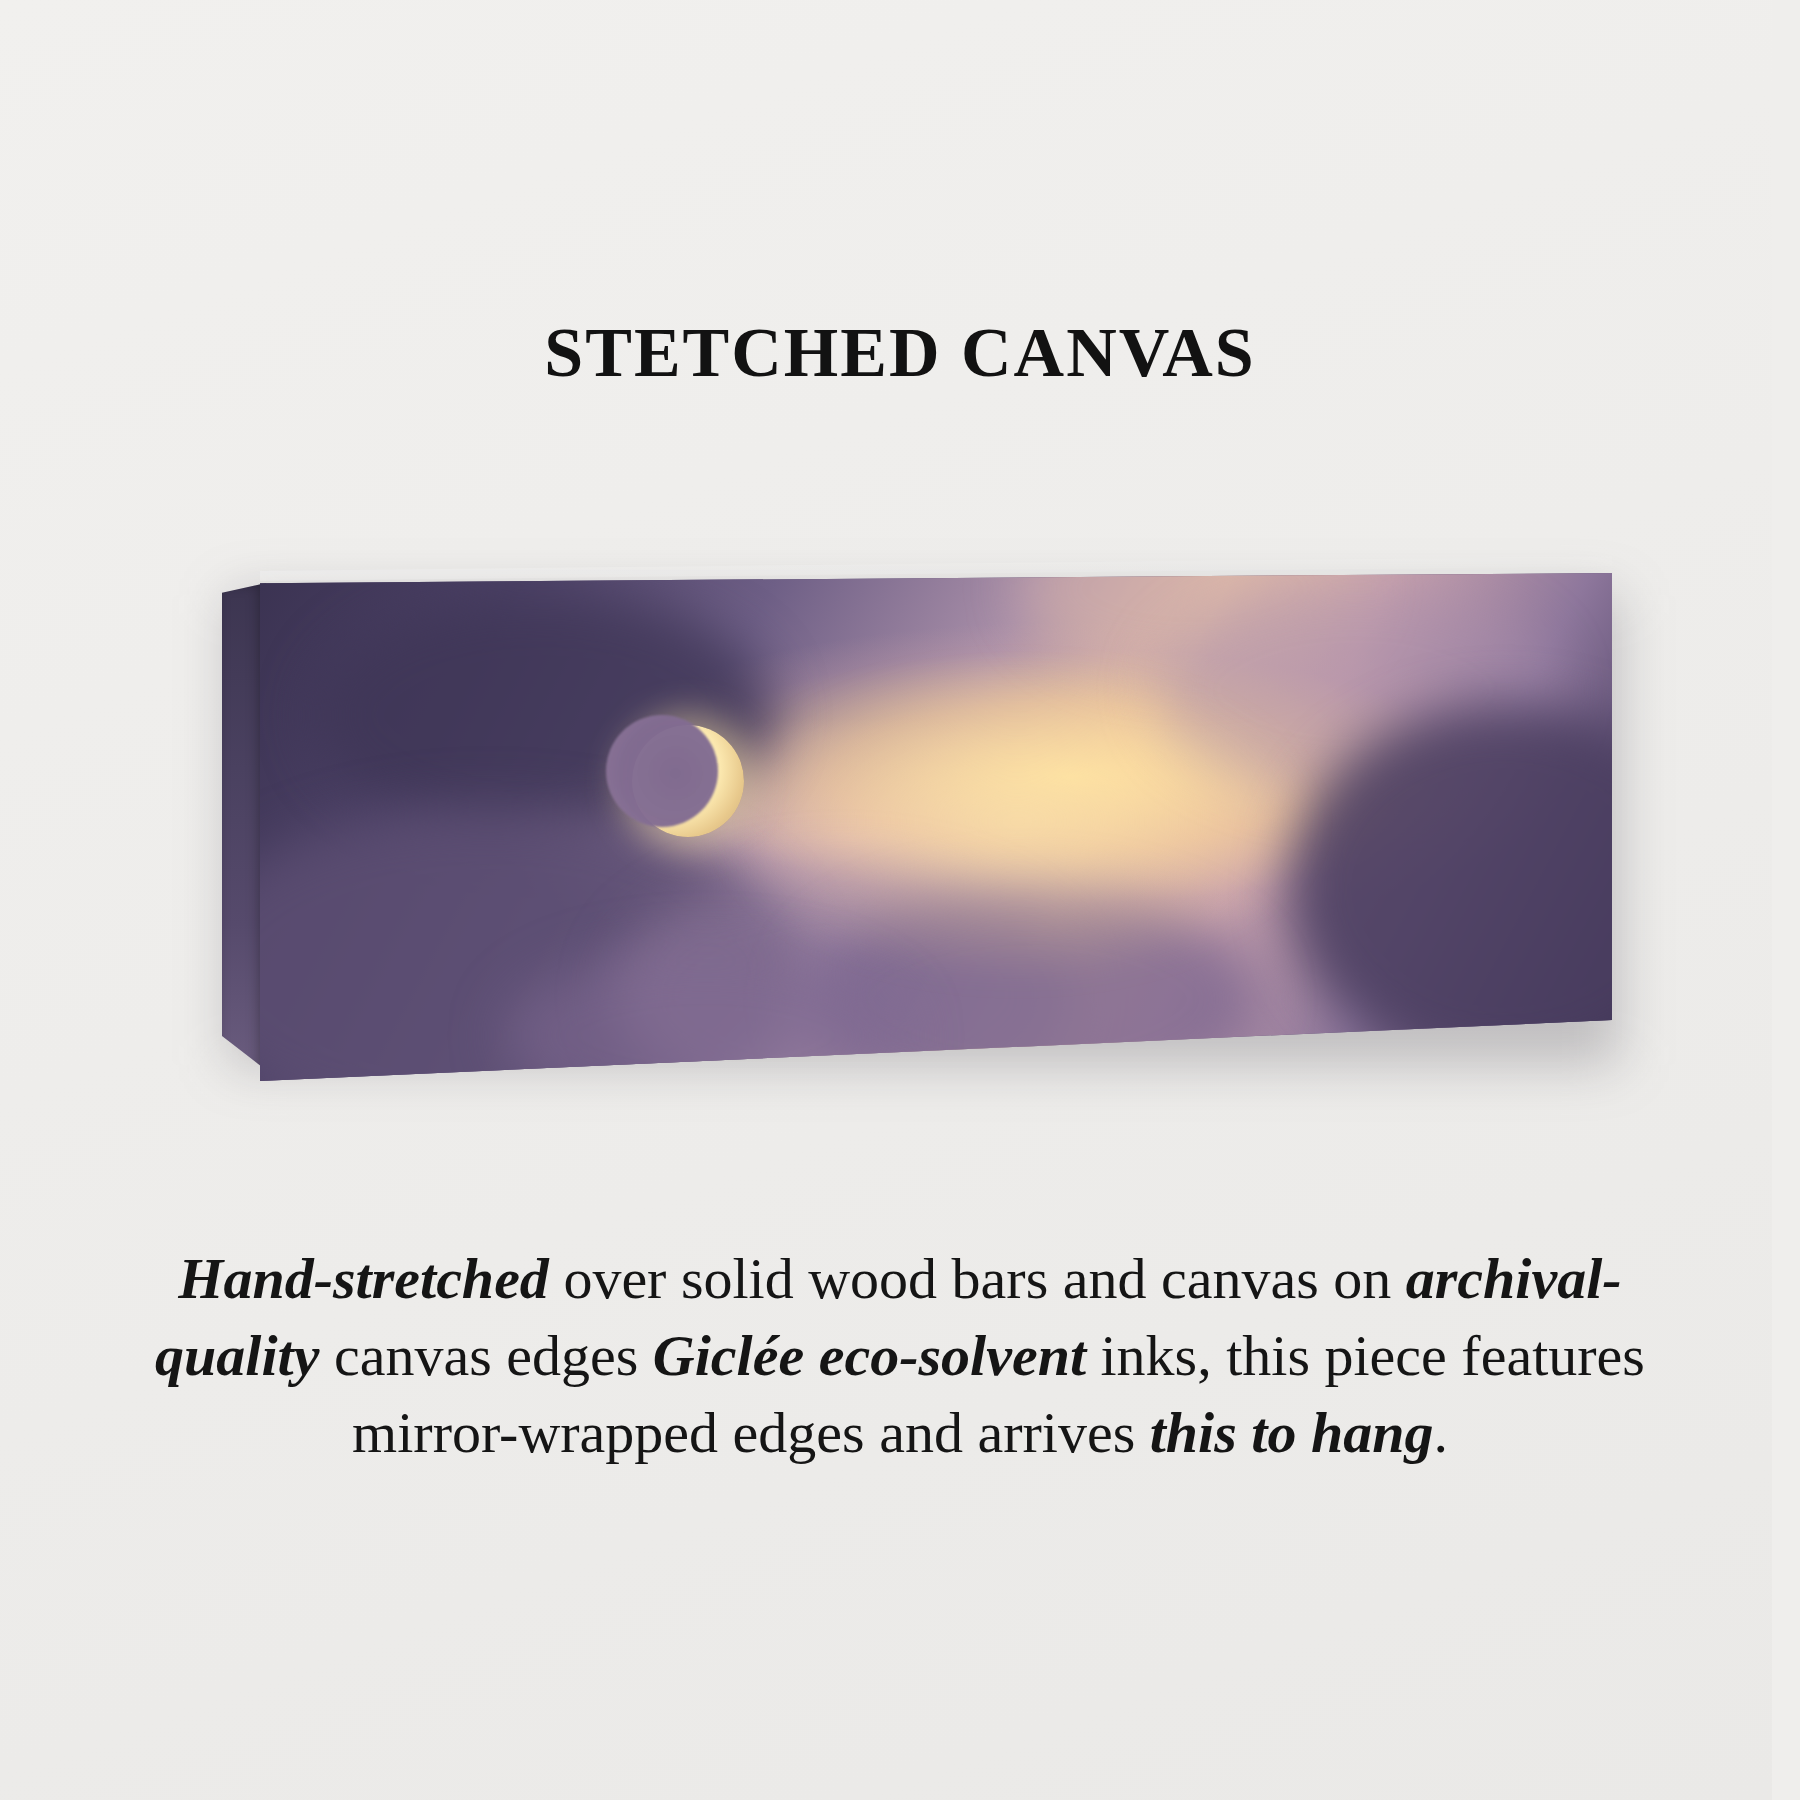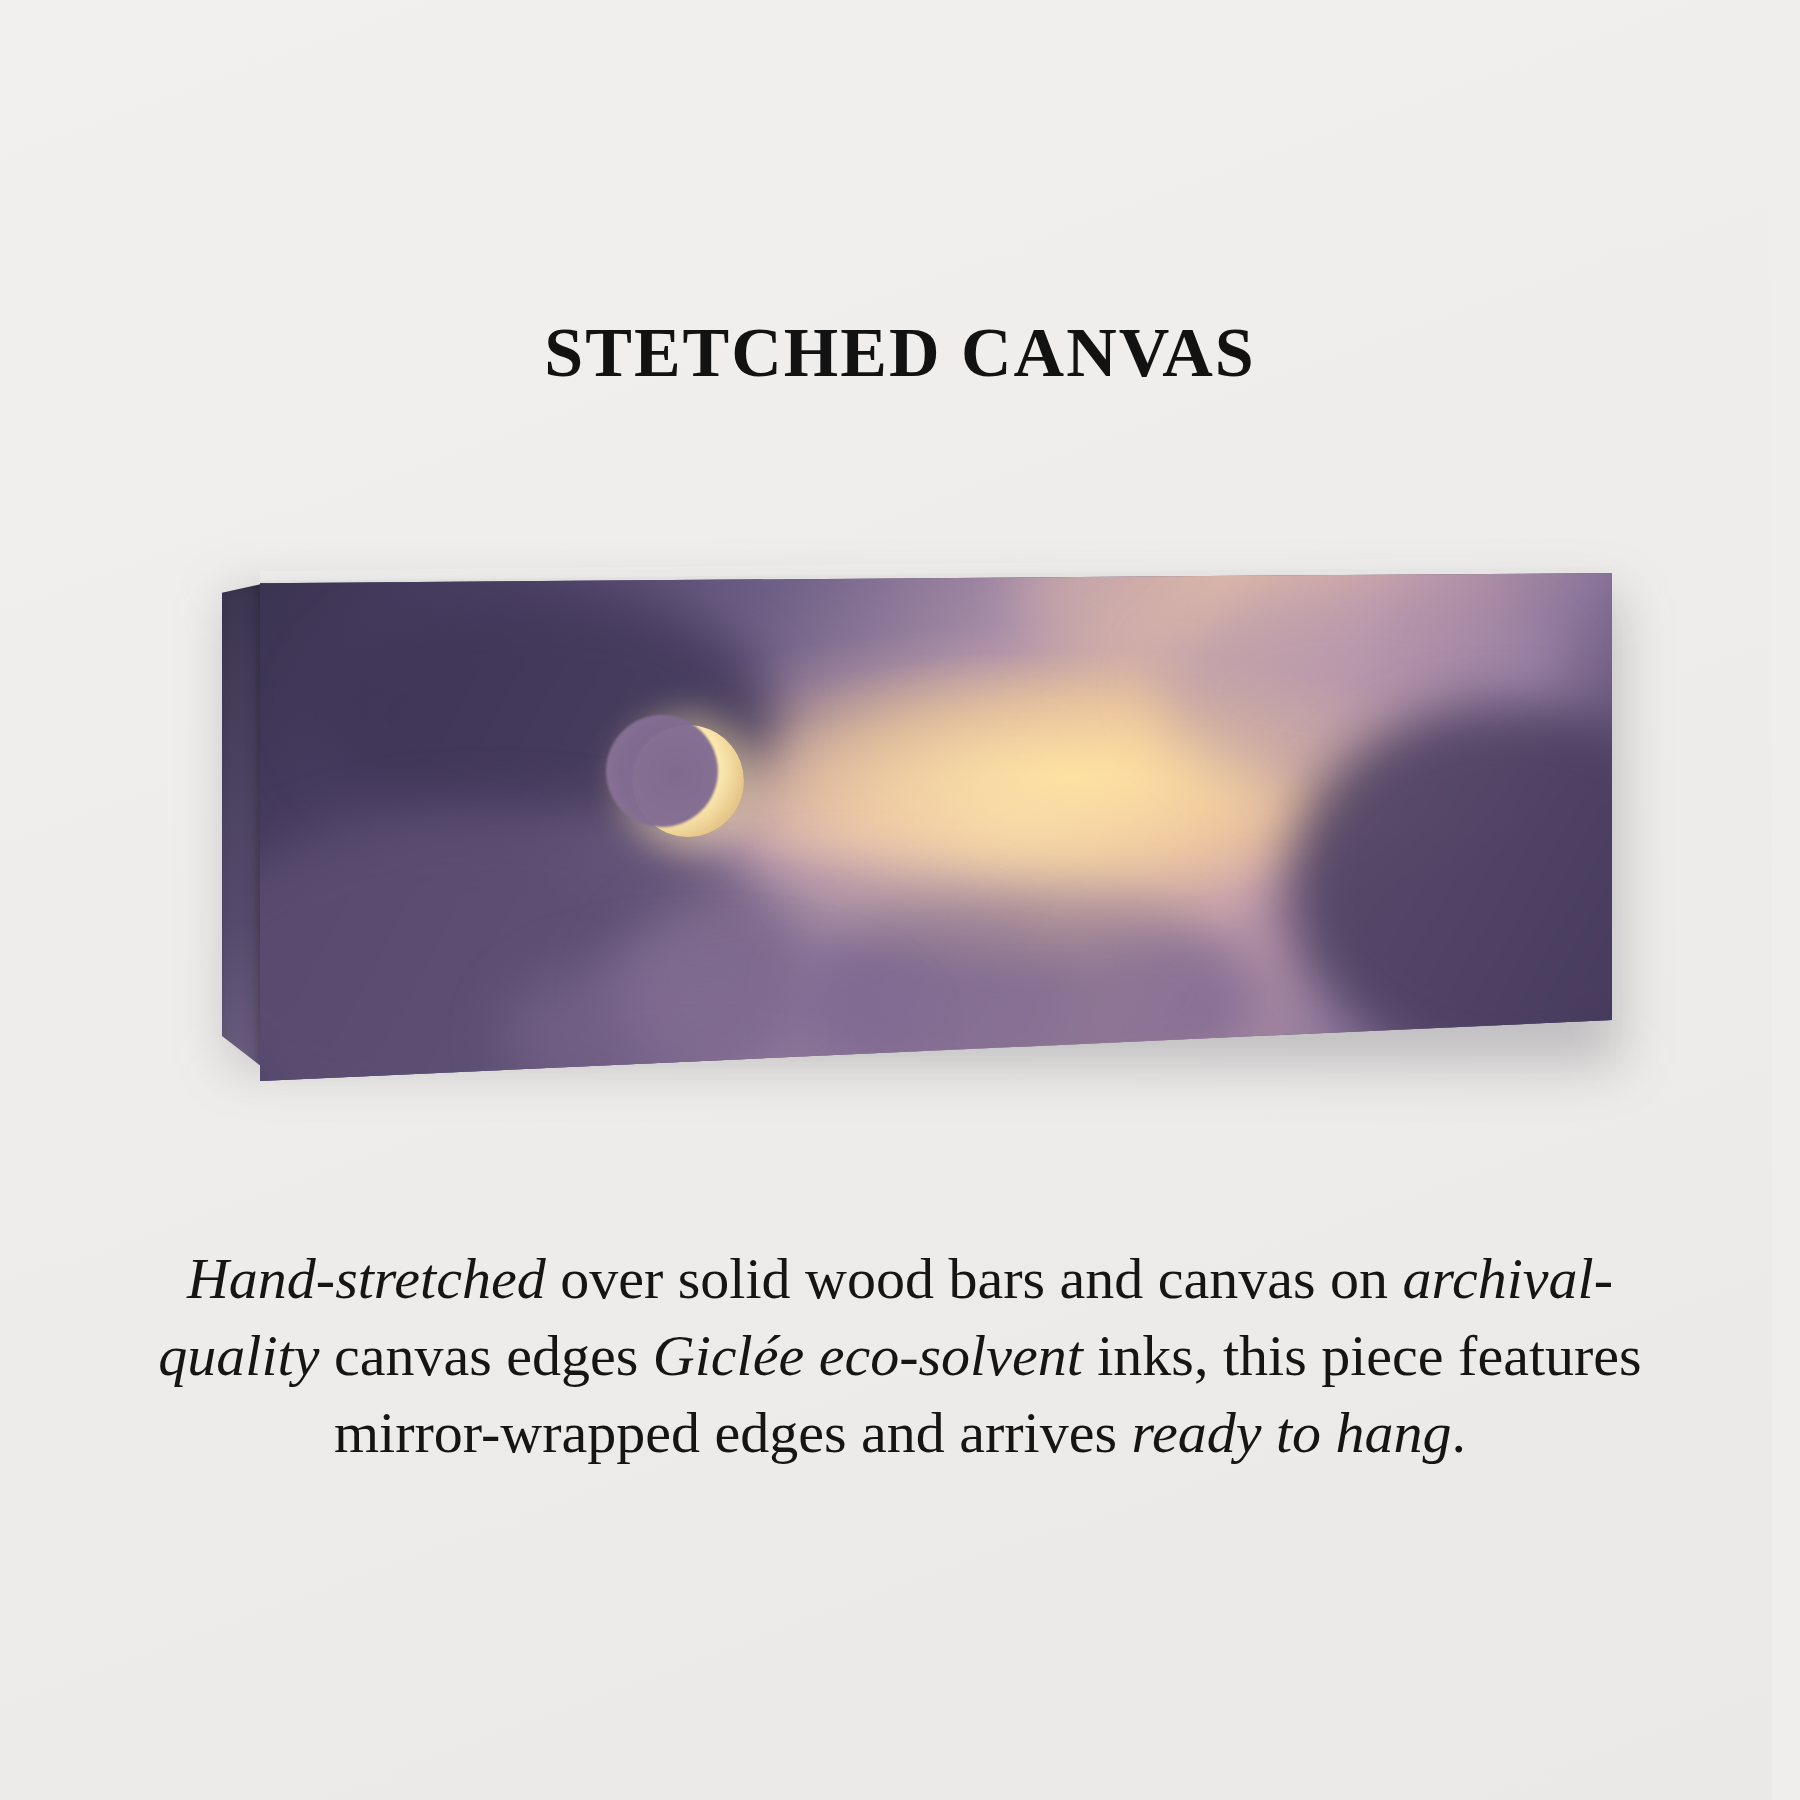--- a/index.html
+++ b/index.html
@@ -152,21 +152,21 @@
     top: 1240px;
     width: 1500px;
     text-align: center;
     font-family: "Liberation Serif", serif;
     font-size: 58px;
     line-height: 1.33;
     color: #151515;
   }
   .desc em {
     font-style: italic;
-    font-weight: normal;
+    font-weight: bold;
   }
 </style>
 </head>
 <body>
 
 <div class="page">
 
   <div class="title">STETCHED CANVAS</div>
 
   <div class="canvas-wrap">
@@ -187,16 +187,16 @@
         <div class="moon"></div>
       </div>
       <div class="canvas-top-edge"></div>
     </div>
   </div>
 
   <div class="desc">
     <em>Hand-stretched</em><span> over solid wood bars and canvas</span>
     <span>on </span><em>archival-quality</em><span> canvas edges </span><em>Giclée eco-solvent</em>
     <span>inks, this piece features mirror-wrapped edges and</span>
-    <span>arrives </span><em>ready to hang</em><span>.</span>
+    <span>arrives </span><em>this to hang</em><span>.</span>
   </div>
 
 </div>
 
 </body></html>

